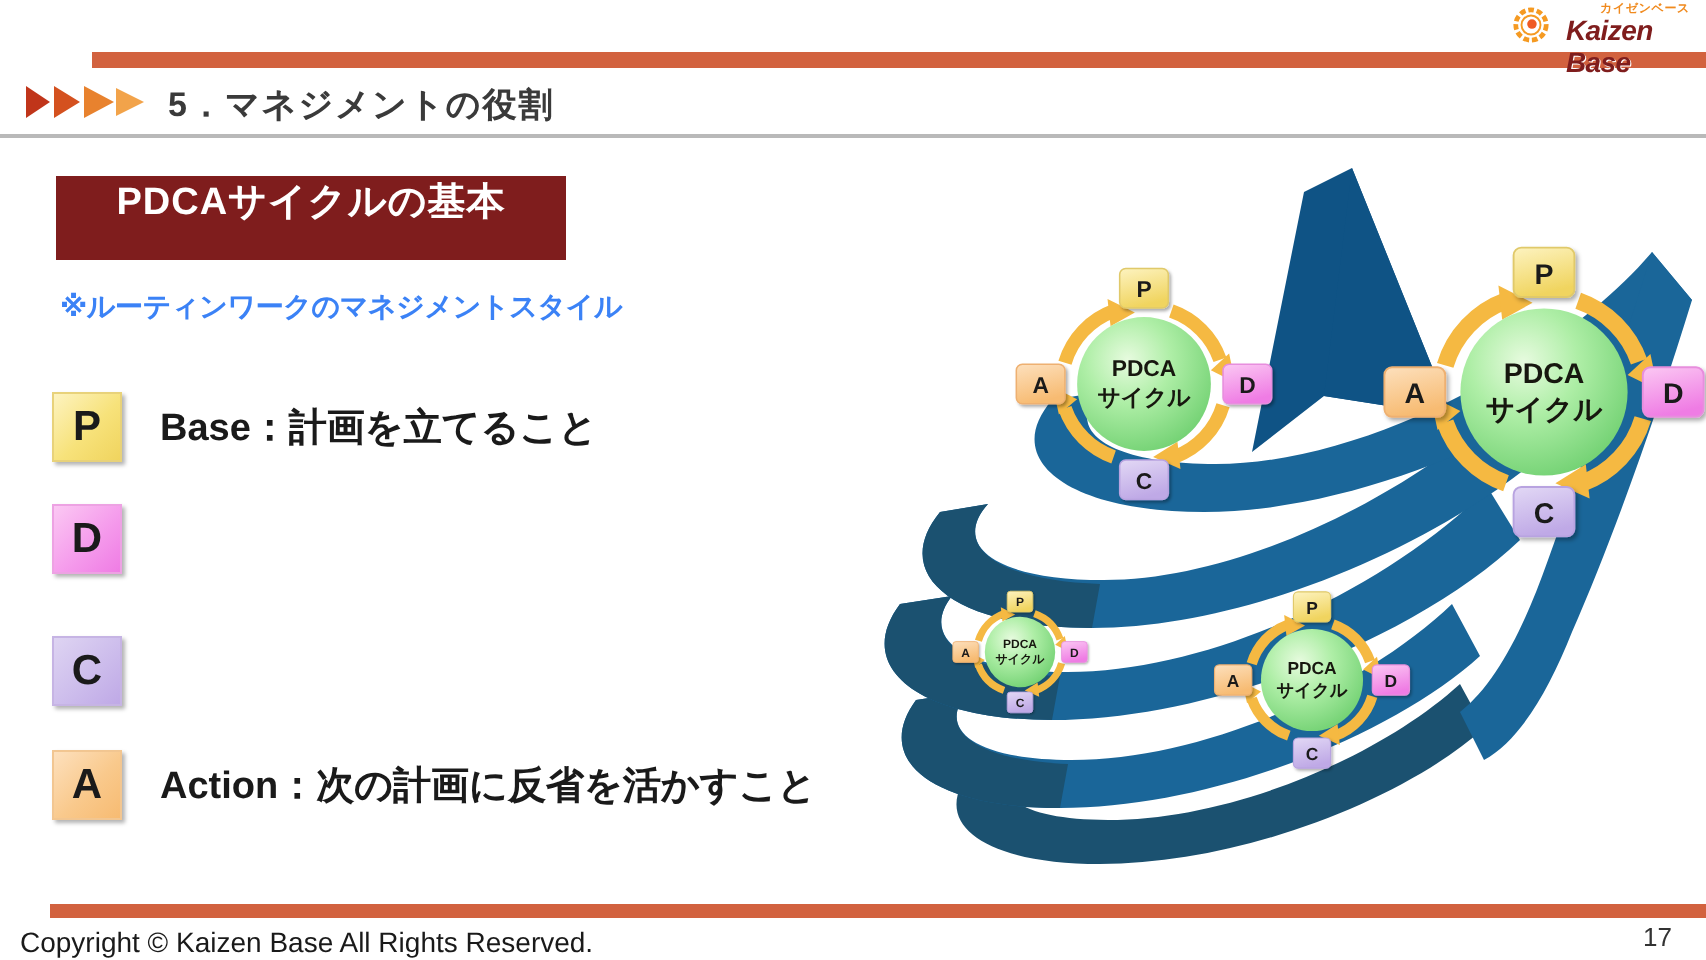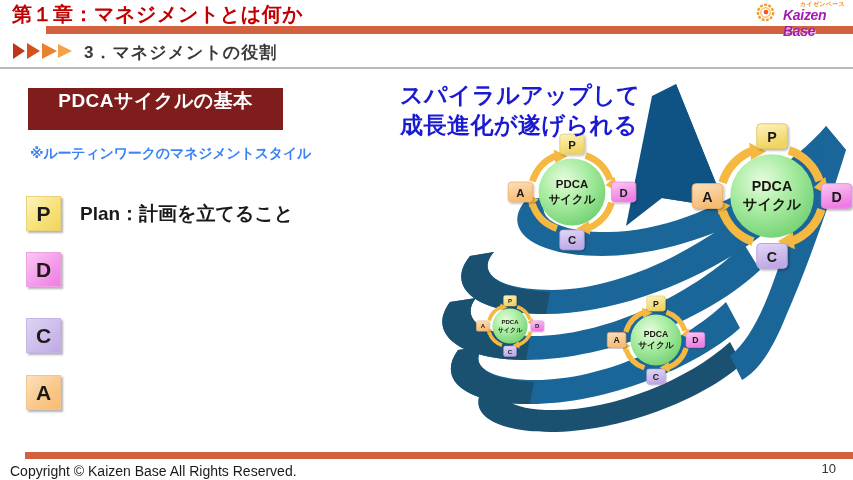--- a/index.html
+++ b/index.html
@@ -32,21 +32,21 @@
   }
   #logo-kana{
     position:absolute;right:4px;top:0px;
     font-size:6px;font-weight:bold;
     color:#f08a1e;
     letter-spacing:0.3px;
   }
   #logo-name{
     position:absolute;right:2px;top:7px;
     font-size:14px;font-weight:bold;font-style:italic;
-    color:#a21caf;
+    color:#7f1d1d;
     letter-spacing:-0.3px;
     text-shadow:0.5px 0.5px 0 #ffffff;
     margin-left:40px;
   }
   #logo-mark{
     position:absolute;right:74px;top:3px;
     width:19px;height:19px;
   }
 
   
@@ -138,69 +138,67 @@
   #page-number{
     position:absolute;right:17px;top:461px;
     font-size:13px;color:#333333;
   }
 </style>
 </head>
 <body>
 
 <div id="slide">
 
-  <div id="chapter-title">第１章：マネジメントとは何か</div>
   <div id="title-underline"></div>
 
   <div id="header-logo">
     <svg id="logo-mark" viewBox="0 0 40 40">
       <g>
         <circle cx="20" cy="20" r="16" fill="none" stroke="#f59a22" stroke-width="5" stroke-dasharray="6 3"></circle>
         <circle cx="20" cy="20" r="10" fill="#ffffff" stroke="#f59a22" stroke-width="2"></circle>
         <circle cx="21" cy="19" r="5" fill="#ef5b24"></circle>
       </g>
     </svg>
     <div id="logo-kana">カイゼンベース</div>
     <div id="logo-name">Kaizen Base</div>
   </div>
 
   <svg id="section-chevrons" viewBox="0 0 62 18">
     <path d="M1 1 L13 9 L1 17 Z" fill="#c0351a"></path>
     <path d="M15 1 L28 9 L15 17 Z" fill="#d4511f"></path>
     <path d="M30 1 L45 9 L30 17 Z" fill="#e8822e"></path>
     <path d="M46 2 L60 9 L46 16 Z" fill="#f2a34a"></path>
   </svg>
-  <div id="section-title">3．マネジメントの役割</div>
+  <div id="section-title">5．マネジメントの役割</div>
   <div id="section-rule"></div>
 
   <div id="pdca-banner">
     <span id="pdca-banner-text">PDCAサイクルの基本</span>
   </div>
 
   <div id="routine-note">※ルーティンワークのマネジメントスタイル</div>
 
   <div class="pdca-row" style="top:196px">
     <div class="pdca-chip chip-p">P</div>
-    <div class="pdca-label">Plan：計画を立てること</div>
+    <div class="pdca-label">Base：計画を立てること</div>
   </div>
 
   <div class="pdca-row" style="top:252px">
     <div class="pdca-chip chip-d">D</div>
   </div>
 
   <div class="pdca-row" style="top:318px">
     <div class="pdca-chip chip-c">C</div>
   </div>
 
   <div class="pdca-row" style="top:375px">
     <div class="pdca-chip chip-a">A</div>
-  </div>
-
-  <div id="spiral-headline">スパイラルアップして
-成長進化が遂げられる</div>
+    <div class="pdca-label">Action：次の計画に反省を活かすこと</div>
+  </div>
+
 
   <svg id="spiral-art" viewBox="0 0 423 365">
     <defs>
       <radialGradient id="sphereGrad" cx="38%" cy="32%" r="72%">
         <stop offset="0%" stop-color="#e7fbdf"></stop>
         <stop offset="45%" stop-color="#aeeea6"></stop>
         <stop offset="100%" stop-color="#74d274"></stop>
       </radialGradient>
       <linearGradient id="chipP" x1="0" y1="0" x2="0.3" y2="1">
         <stop offset="0%" stop-color="#fdf3c0"></stop>
@@ -301,15 +299,15 @@
     <g transform="translate(142,112) scale(0.76)">
       <use href="#pdcaCycle"></use>
     </g>
     <g transform="translate(342,116) scale(0.95)">
       <use href="#pdcaCycle"></use>
     </g>
   </svg>
 
   <div id="footer-bar"></div>
   <div id="copyright">Copyright ©  Kaizen Base  All Rights Reserved.</div>
-  <div id="page-number">10</div>
+  <div id="page-number">17</div>
 
 </div>
 
 </body></html>

